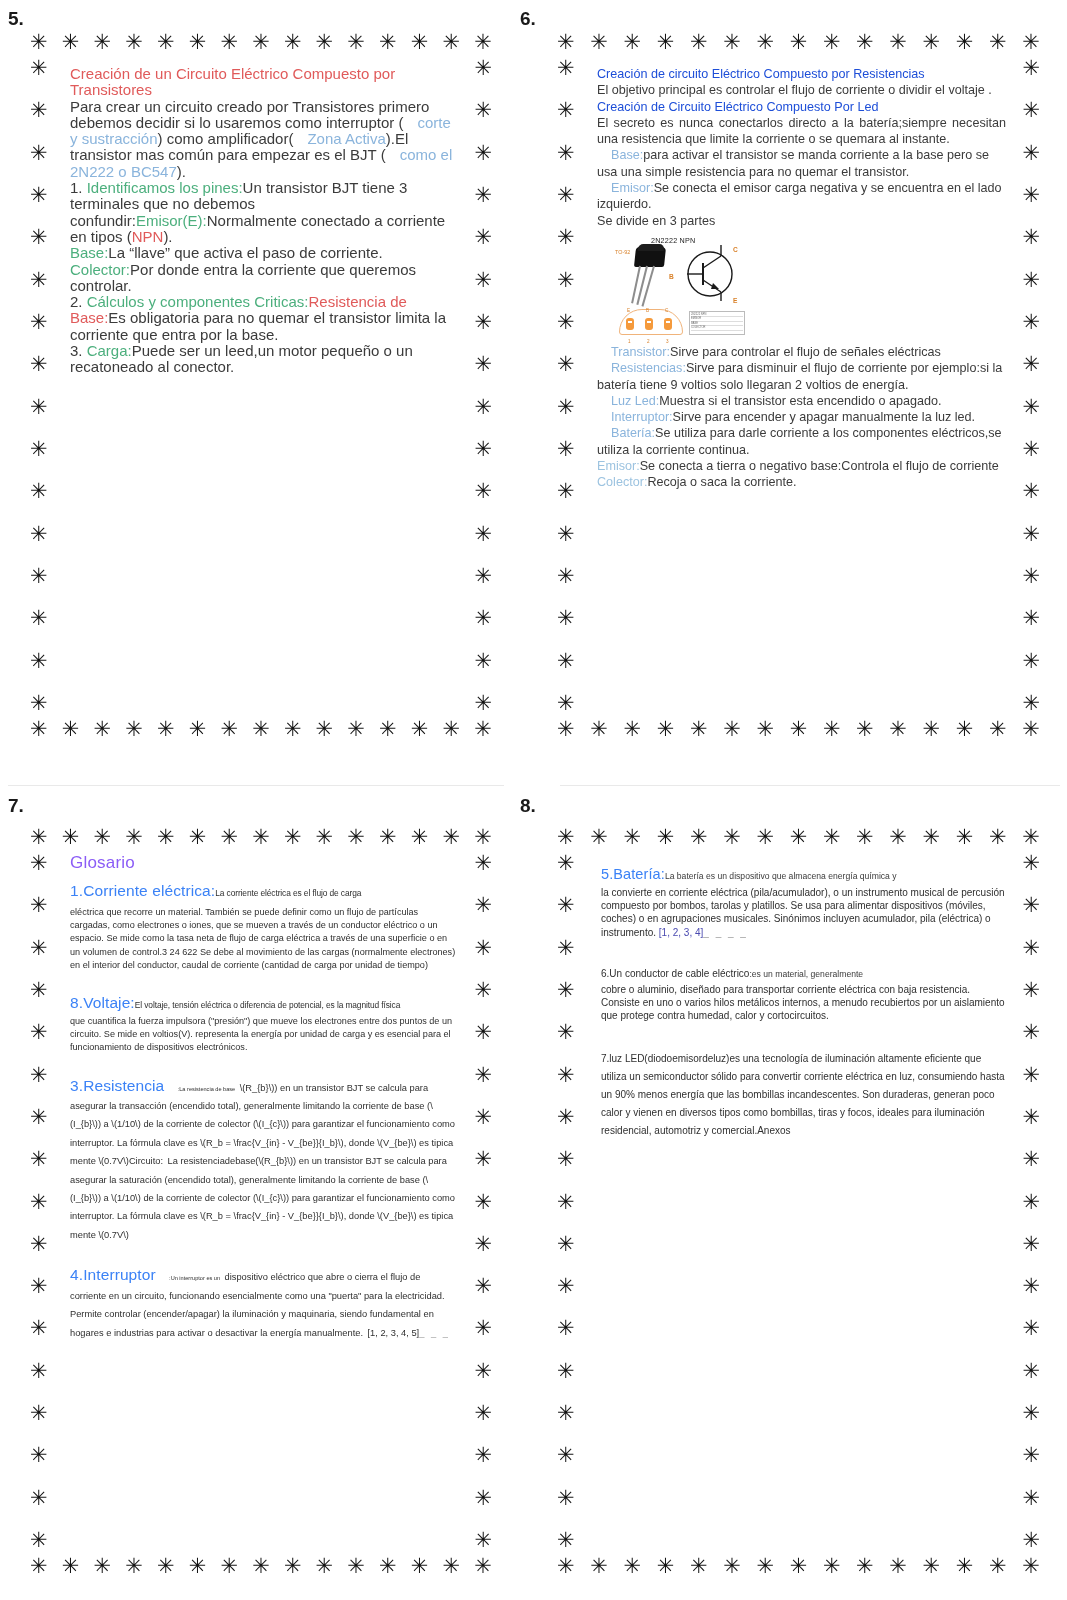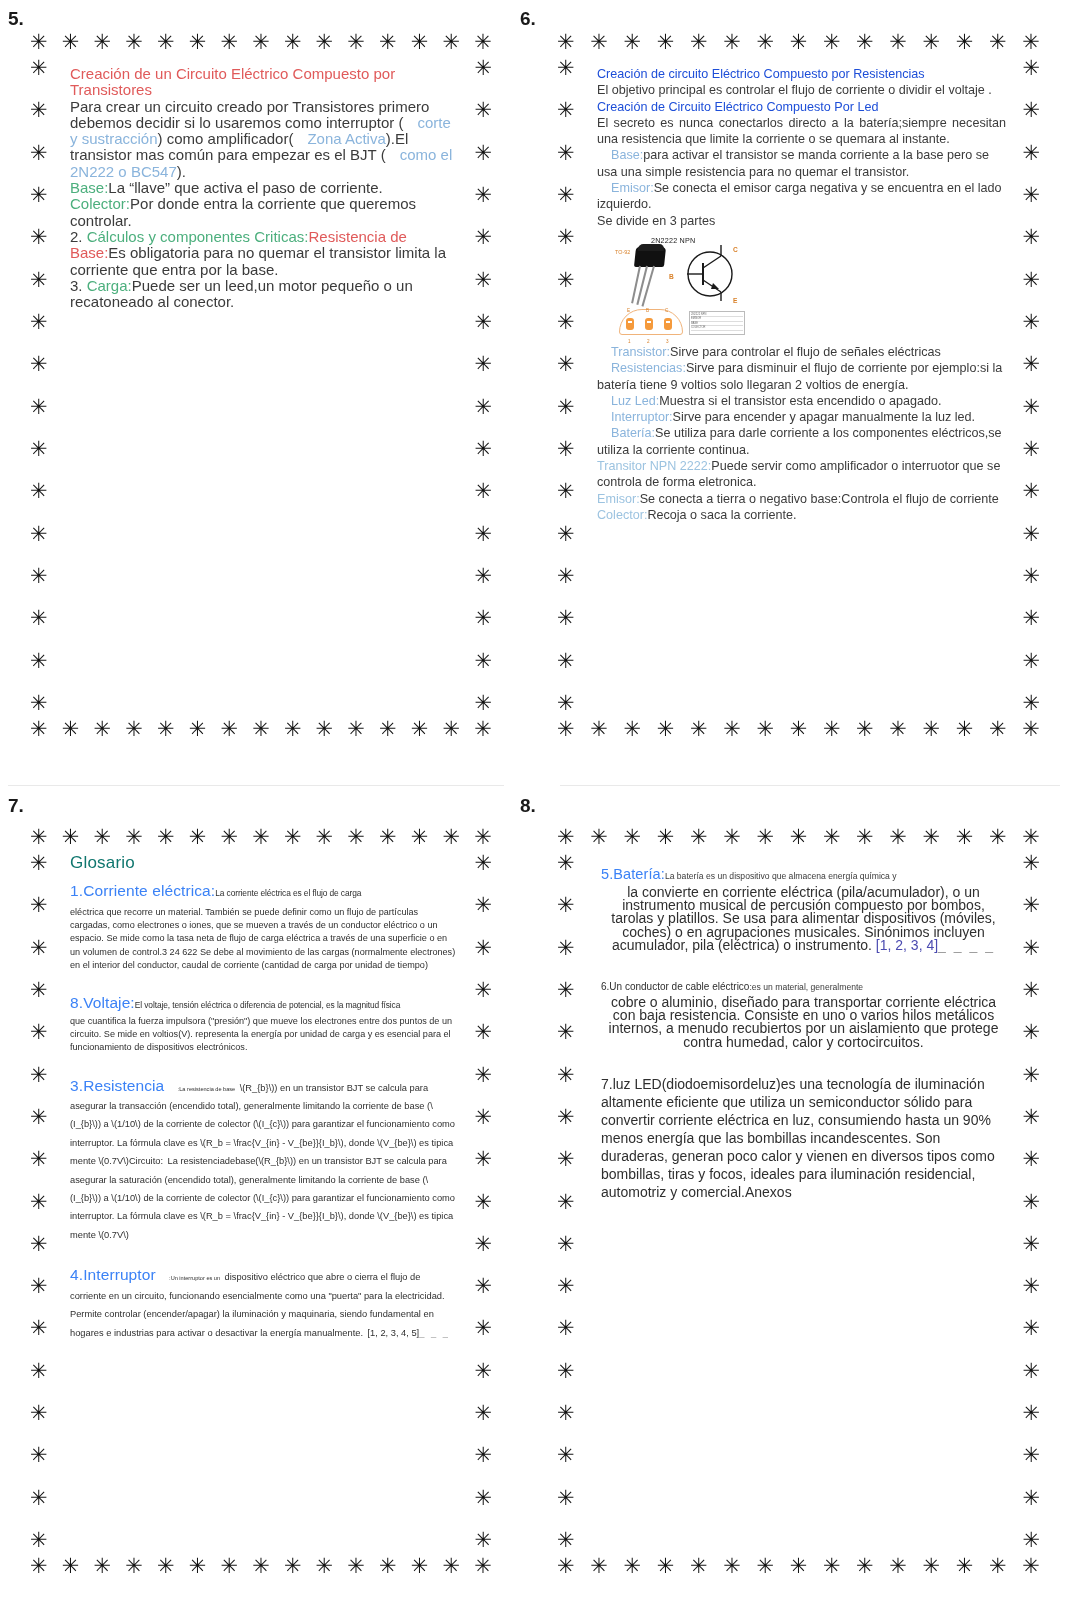--- a/index.html
+++ b/index.html
@@ -62,38 +62,38 @@
   .red{color:#e05a5a;}
   .blue{color:#8ab4dc;margin-left:14px;}
   .green{color:#4caf7d;}
   .orange{color:#1d4ed8;}
   .lightblue{color:#9cc3e0;}
   .linkblue{color:#4a4ab0;}
   .anexos{color:#5fc7a0;}
 
   
   .glos-title{
-    font-size:17px;color:#0f766e;margin:0 0 9px 0;letter-spacing:.2px;
+    font-size:17px;color:#8b5cf6;margin:0 0 9px 0;letter-spacing:.2px;
   }
   .g-item{margin:0 0 12px 0;}
   .g-head{
     font-size:15.5px;color:#3b82f6;letter-spacing:.1px;
   }
   .g-head.small{font-size:14.5px;}
   .g-lead{
     font-size:8.4px;color:#2f2f2f;letter-spacing:-.1px;
   }
   .g-tiny{font-size:5.6px;color:#2f2f2f;}
   .g-body{
     font-size:9.1px;line-height:13.2px;color:#2f2f2f;margin-top:1px;
   }
   .g-body.c{font-size:9.3px;line-height:13.4px;}
 
   .g8-head{font-size:10px;color:#2f2f2f;}
-  .g8-body{font-size:14px;line-height:13.2px;color:#2f2f2f;text-align:center;}
+  .g8-body{font-size:10px;line-height:13.2px;color:#2f2f2f;}
   .g8-sm{font-size:8.6px;}
 
   .dashes{color:#9a9a9a;letter-spacing:2px;}
 
   
   .fig{position:relative;width:132px;height:105px;margin:4px 0 6px 16px;}
   .fig .lbl{position:absolute;font-family:"Liberation Sans",sans-serif;}
   .fig .t-title{left:38px;top:0;font-size:7.2px;color:#222;letter-spacing:.2px;}
   .fig .t-to92{left:2px;top:11px;font-size:5.4px;color:#d9822b;}
   .pkg{position:absolute;left:22px;top:14px;width:30px;height:20px;
@@ -189,20 +189,21 @@
           <span>✳</span>
           <span>✳</span>
           <span>✳</span>
           <span>✳</span>
           <span>✳</span>
         </div>
 
       <div class="card-body t5">
         <p class="red">Creación de un Circuito Eléctrico Compuesto por Transistores</p>
         <p><span>Para crear un circuito creado por Transistores primero debemos decidir si lo usaremos como interruptor (</span><span class="blue">corte y sustracción</span><span>) como amplificador(</span><span class="blue">Zona Activa</span><span>).El transistor mas común para empezar es el BJT (</span><span class="blue">como el 2N222 o BC547</span><span>).</span></p>
+        <p><span>1. </span><span class="green">Identificamos los pines:</span><span>Un transistor BJT tiene 3 terminales que no debemos confundir:</span><span class="green">Emisor(E):</span><span>Normalmente conectado a corriente en tipos (</span><span class="red">NPN</span><span>).</span></p>
         <p><span class="green">Base:</span><span>La “llave” que activa el paso de corriente.</span></p>
         <p><span class="green">Colector:</span><span>Por donde entra la corriente que queremos controlar.</span></p>
         <p><span>2. </span><span class="green">Cálculos y componentes Criticas:</span><span class="red">Resistencia de Base:</span><span>Es obligatoria para no quemar el transistor limita la corriente que entra por la base.</span></p>
         <p><span>3. </span><span class="green">Carga:</span><span>Puede ser un leed,un motor pequeño o un recatoneado al conector.</span></p>
       </div>
     </div>
   </div>
 
   <div class="slide" style="left:520px;top:8px;width:540px;height:750px;">
     <div class="slide-num">6.</div>
@@ -333,21 +334,20 @@
             <div>BASE</div>
             <div>COLECTOR</div>
           </div>
         </div>
 
         <p><span class="blue">Transistor:</span><span>Sirve para controlar el flujo de señales eléctricas</span></p>
         <p><span class="blue">Resistencias:</span><span>Sirve para disminuir el flujo de corriente por ejemplo:si la batería tiene 9 voltios solo llegaran 2 voltios de energía.</span></p>
         <p><span class="blue">Luz Led:</span><span>Muestra si el transistor esta encendido o apagado.</span></p>
         <p><span class="blue">Interruptor:</span><span>Sirve para encender y apagar manualmente la luz led.</span></p>
         <p><span class="blue">Batería:</span><span>Se utiliza para darle corriente a los componentes eléctricos,se utiliza la corriente continua.</span></p>
-        <p><span class="lightblue">Transitor NPN 2222:</span><span>Puede servir como amplificador o interruotor que se controla de forma eletronica.</span></p>
         <p><span class="lightblue">Emisor:</span><span>Se conecta a tierra o negativo base:Controla el flujo de corriente</span></p>
         <p><span class="lightblue">Colector:</span><span>Recoja o saca la corriente.</span></p>
       </div>
     </div>
   </div>
 
   <div class="divider" style="left:8px;top:785px;width:496px;"></div>
   <div class="divider" style="left:560px;top:785px;width:500px;"></div>
 
   <div class="slide" style="left:8px;top:795px;width:500px;height:795px;">

